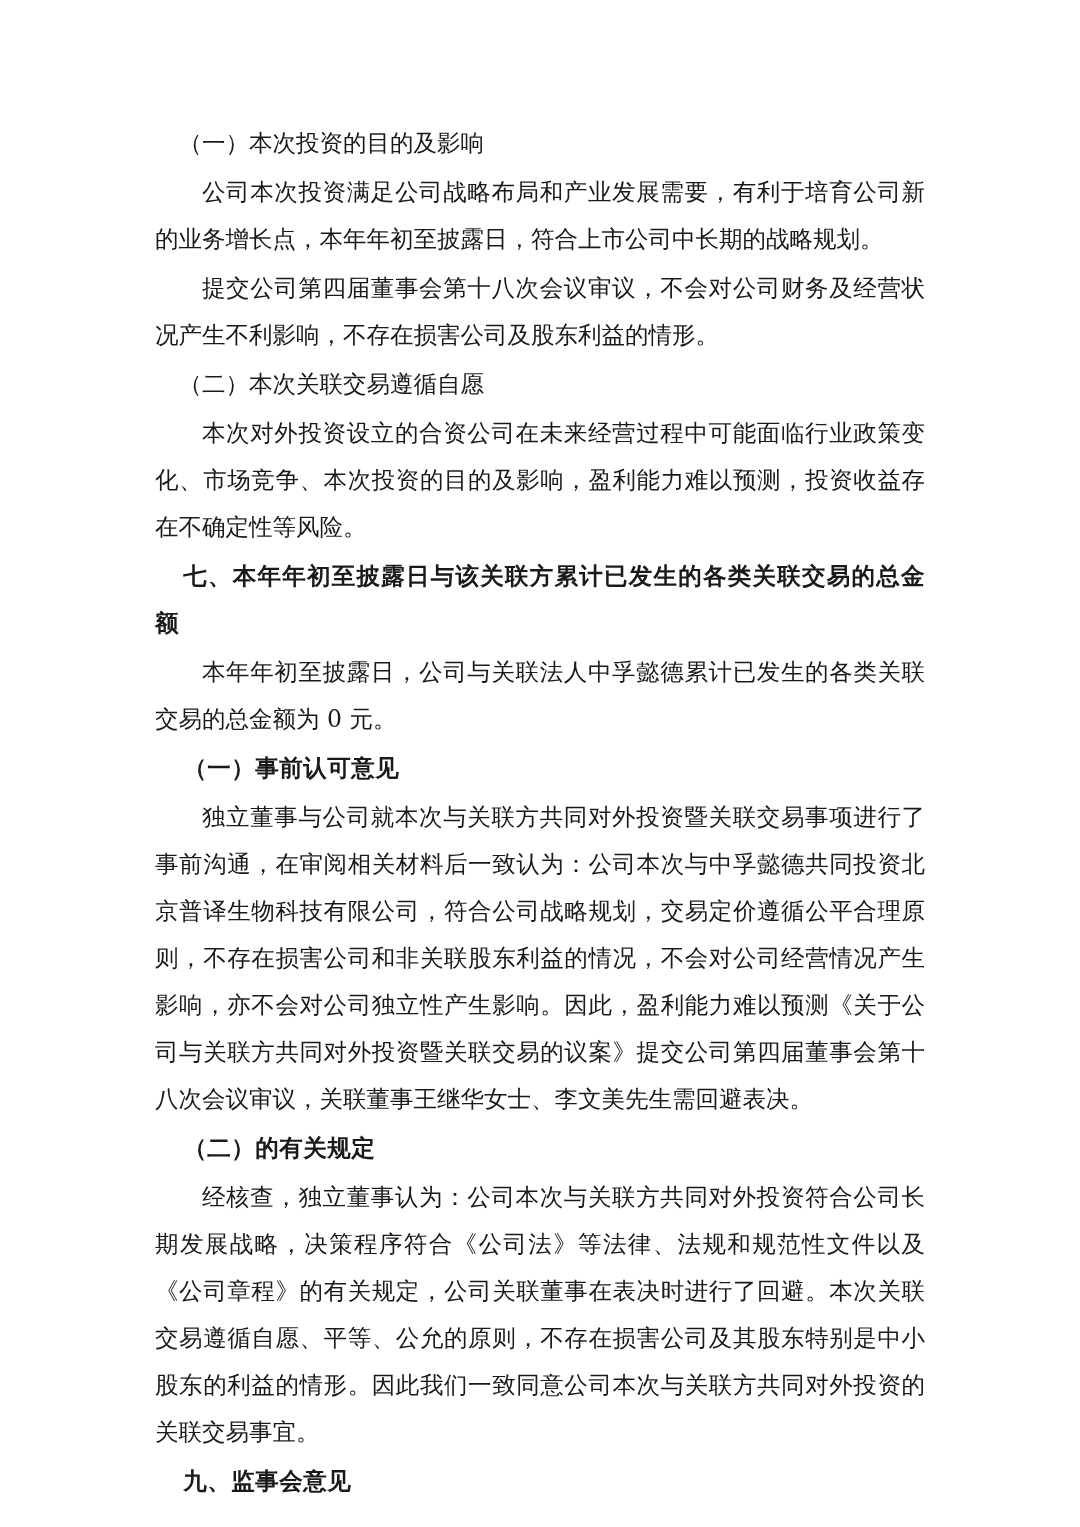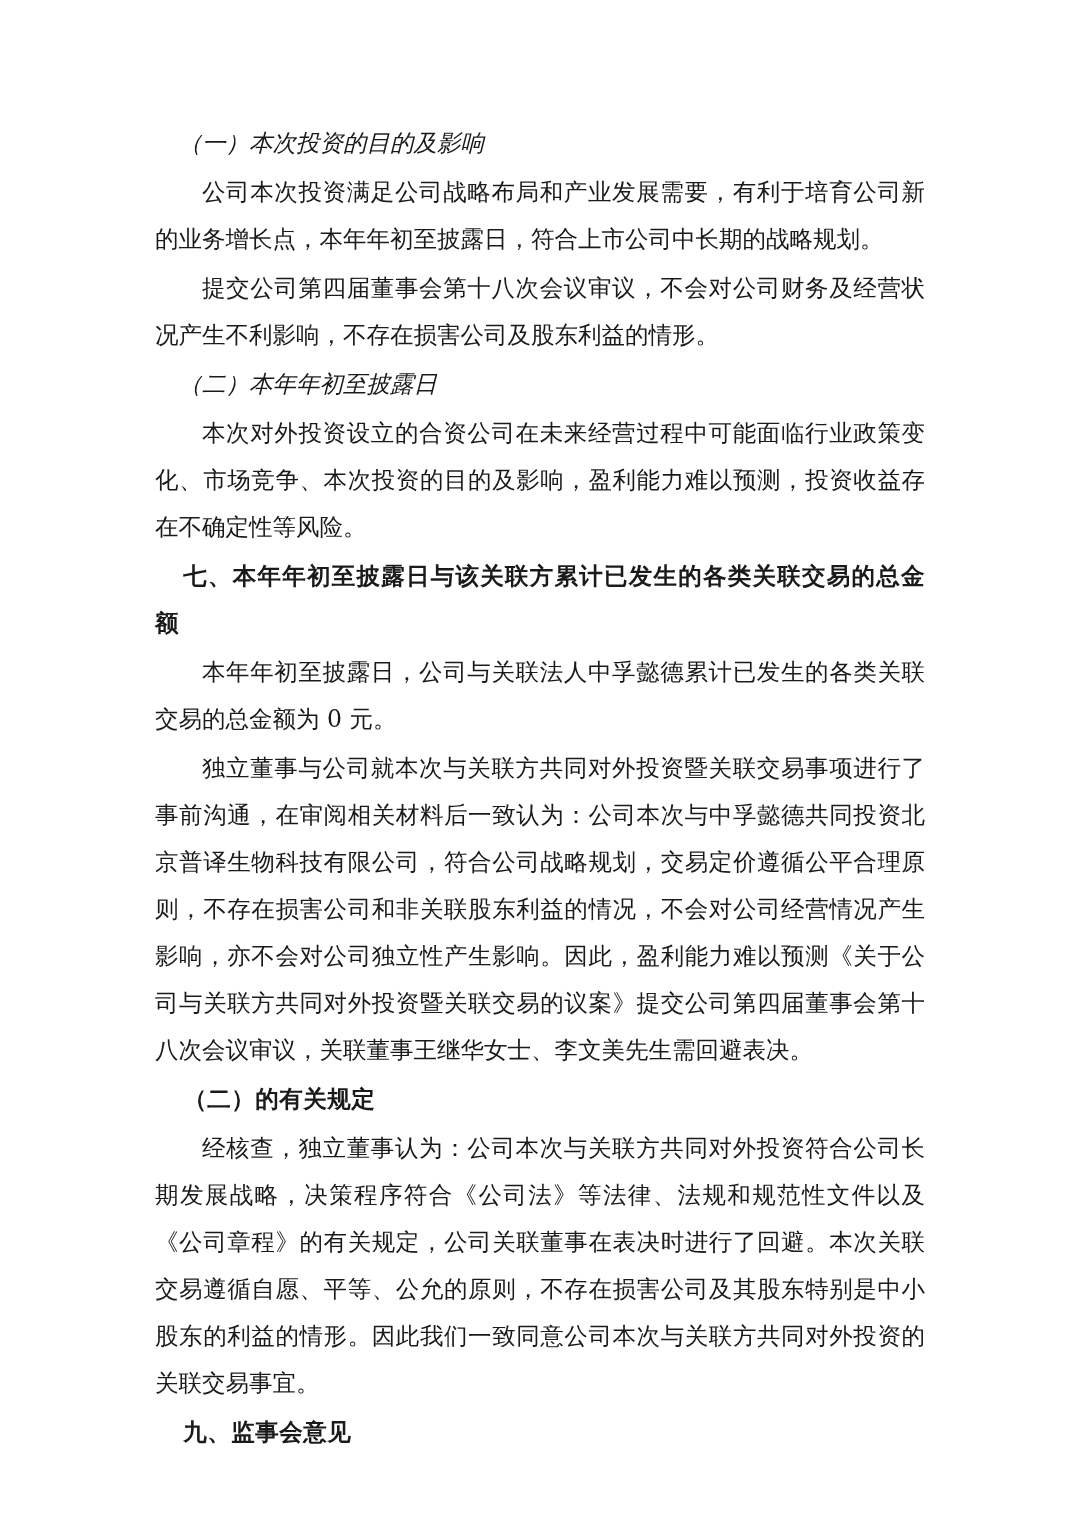--- a/index.html
+++ b/index.html
@@ -28,21 +28,20 @@
     margin: 0;
     padding: 0;
   }
   .para {
     text-indent: 2em;
     margin-bottom: 2px;
   }
   .sub-head {
     text-indent: 1em;
     margin-bottom: 2px;
-    font-style: italic;
   }
   .section-head {
     text-indent: 1.2em;
     font-weight: bold;
     margin-bottom: 2px;
     letter-spacing: 0.5px;
   }
   .sub-head-bold {
     text-indent: 1.2em;
     font-weight: bold;
@@ -51,22 +50,23 @@
   }
 </style>
 </head>
 <body>
 
 <div class="page">
   <div class="doc-body" id="doc-body">
       <p class="sub-head">（一）本次投资的目的及影响</p>
       <p class="para">公司本次投资满足公司战略布局和产业发展需要，有利于培育公司新的业务增长点，本年年初至披露日，符合上市公司中长期的战略规划。</p>
       <p class="para">提交公司第四届董事会第十八次会议审议，不会对公司财务及经营状况产生不利影响，不存在损害公司及股东利益的情形。</p>
-      <p class="sub-head">（二）本年年初至披露日</p>
+      <p class="sub-head">（二）本次关联交易遵循自愿</p>
       <p class="para">本次对外投资设立的合资公司在未来经营过程中可能面临行业政策变化、市场竞争、本次投资的目的及影响，盈利能力难以预测，投资收益存在不确定性等风险。</p>
       <p class="section-head">七、本年年初至披露日与该关联方累计已发生的各类关联交易的总金额</p>
       <p class="para">本年年初至披露日，公司与关联法人中孚懿德累计已发生的各类关联交易的总金额为 0 元。</p>
+      <p class="sub-head-bold">（一）事前认可意见</p>
       <p class="para">独立董事与公司就本次与关联方共同对外投资暨关联交易事项进行了事前沟通，在审阅相关材料后一致认为：公司本次与中孚懿德共同投资北京普译生物科技有限公司，符合公司战略规划，交易定价遵循公平合理原则，不存在损害公司和非关联股东利益的情况，不会对公司经营情况产生影响，亦不会对公司独立性产生影响。因此，盈利能力难以预测《关于公司与关联方共同对外投资暨关联交易的议案》提交公司第四届董事会第十八次会议审议，关联董事王继华女士、李文美先生需回避表决。</p>
       <p class="sub-head-bold">（二）的有关规定</p>
       <p class="para">经核查，独立董事认为：公司本次与关联方共同对外投资符合公司长期发展战略，决策程序符合《公司法》等法律、法规和规范性文件以及《公司章程》的有关规定，公司关联董事在表决时进行了回避。本次关联交易遵循自愿、平等、公允的原则，不存在损害公司及其股东特别是中小股东的利益的情形。因此我们一致同意公司本次与关联方共同对外投资的关联交易事宜。</p>
       <p class="section-head">九、监事会意见</p>
     </div>
 </div>
 
 </body></html>

